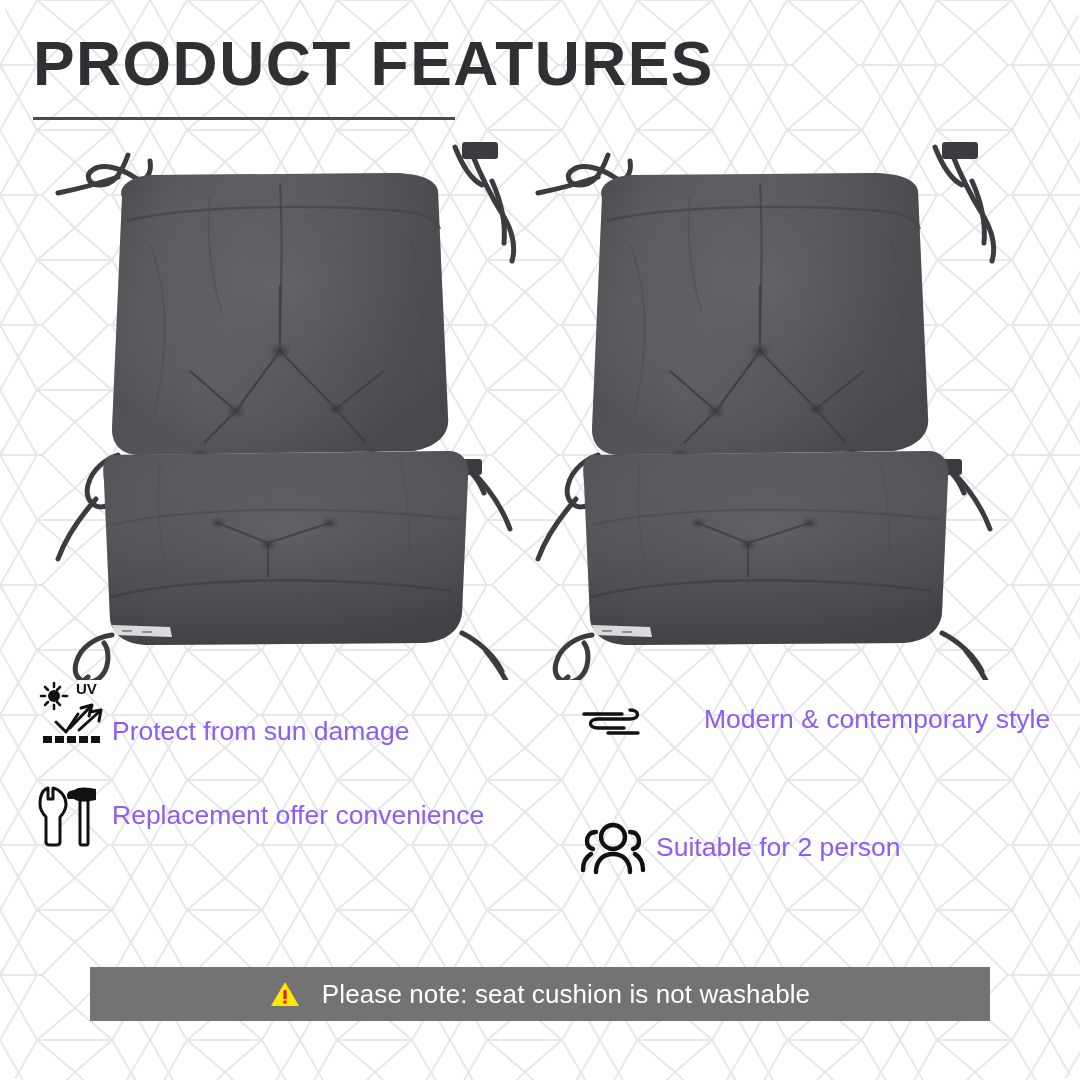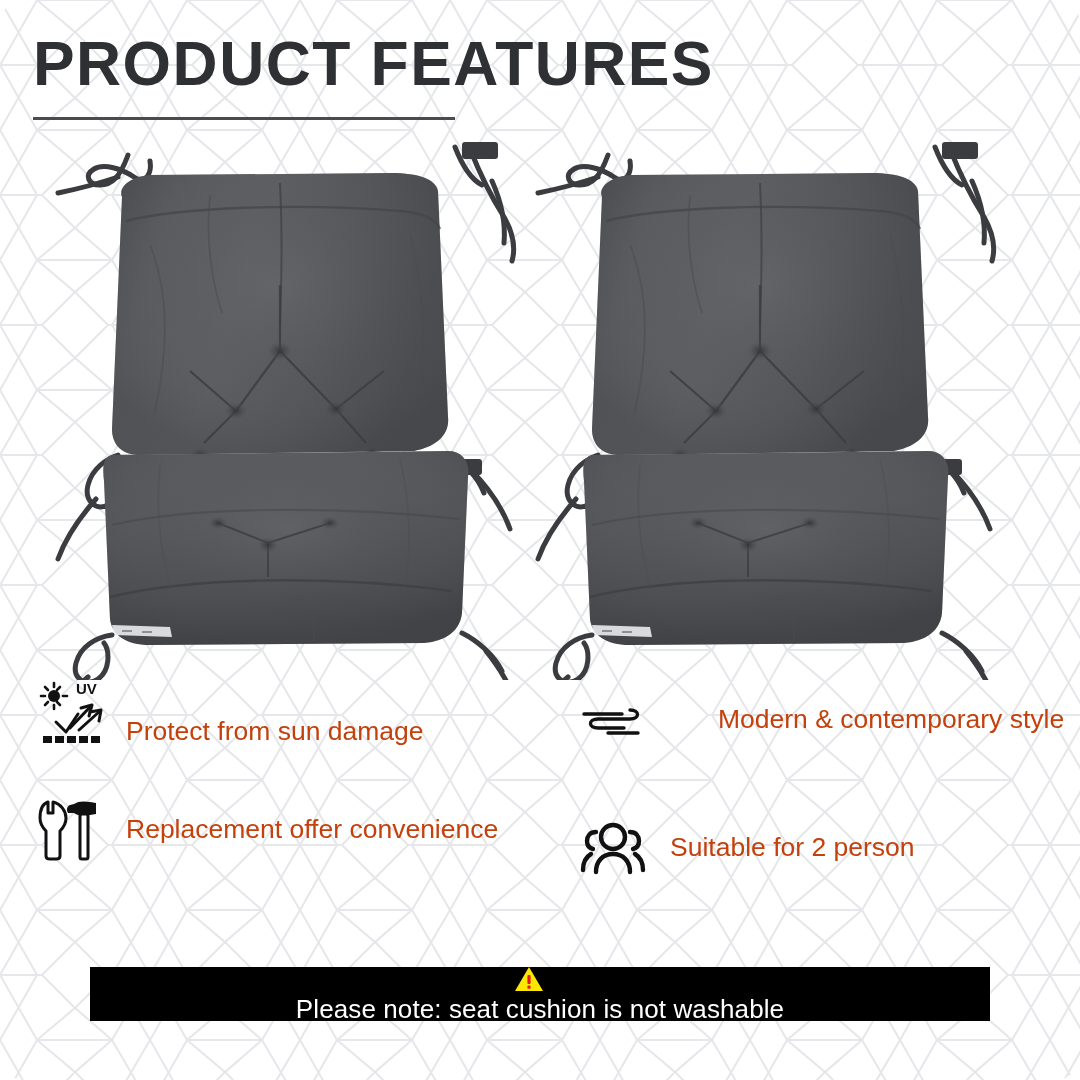--- a/index.html
+++ b/index.html
@@ -86,44 +86,43 @@
     width: 74px;
     height: 68px;
     flex: 0 0 74px;
     display: flex;
     align-items: center;
     justify-content: center;
   }
   .feature-label {
     font-family: "Liberation Sans", sans-serif;
     font-size: 26.5px;
-    color: #c2410c;
+    color: #8b5cf6;
     white-space: nowrap;
-    margin-left: 18px;
+    margin-left: 4px;
     line-height: 1.1;
   }
 
   .f-1 { left: 34px;  top: 0px; align-items: flex-end; }
   .f-2 { left: 578px; top: 8px; gap: 48px; }
-  .f-3 { left: 34px;  top: 118px; }
+  .f-3 { left: 34px;  top: 104px; }
   .f-4 { left: 578px; top: 136px; }
 
   
   .note-bar {
     position: absolute;
     left: 90px;
     top: 967px;
     width: 900px;
     height: 54px;
-    background: #000000;
+    background: #737373;
     z-index: 6;
     display: flex;
     align-items: center;
     justify-content: center;
-    flex-direction: column;
   }
   .note-warning {
     width: 30px;
     height: 30px;
     flex: 0 0 30px;
     margin-right: 22px;
     display: block;
   }
   .note-text {
     font-family: "Liberation Sans", sans-serif;

